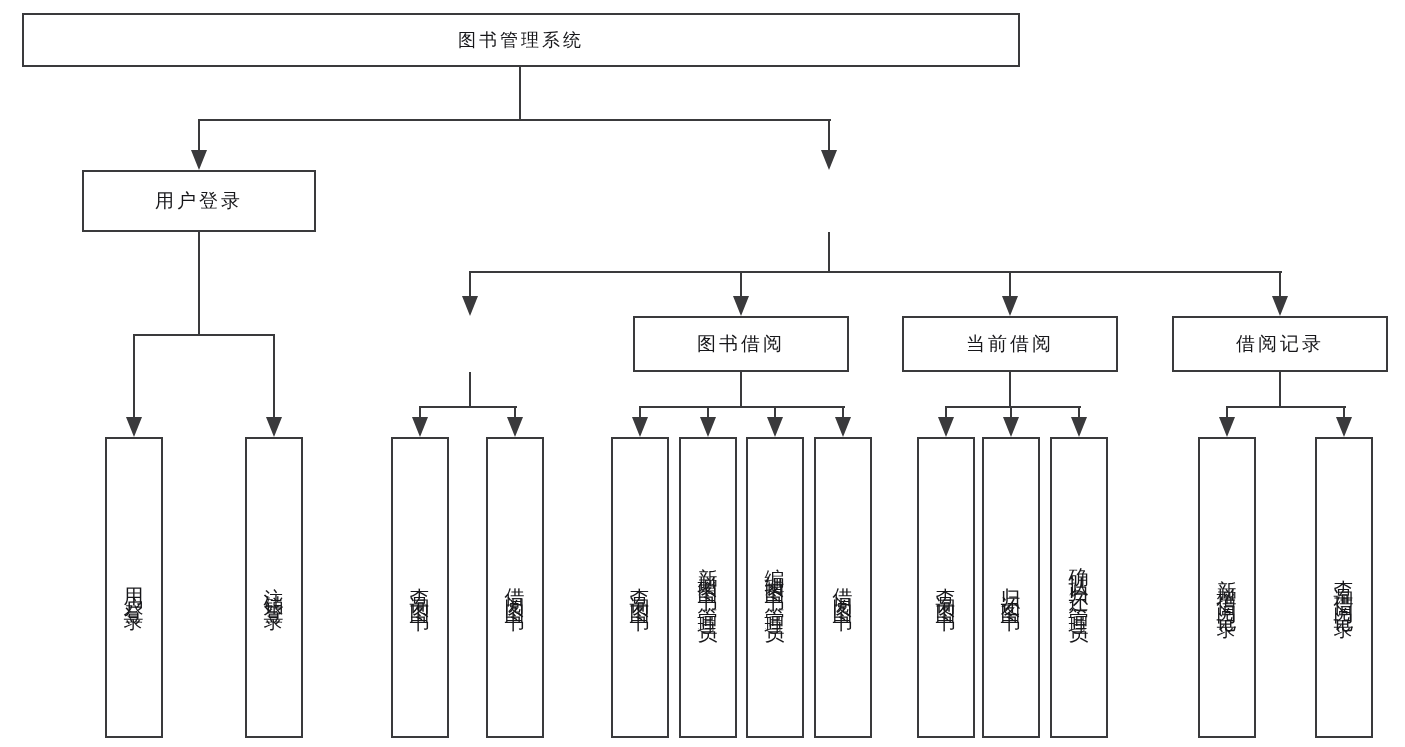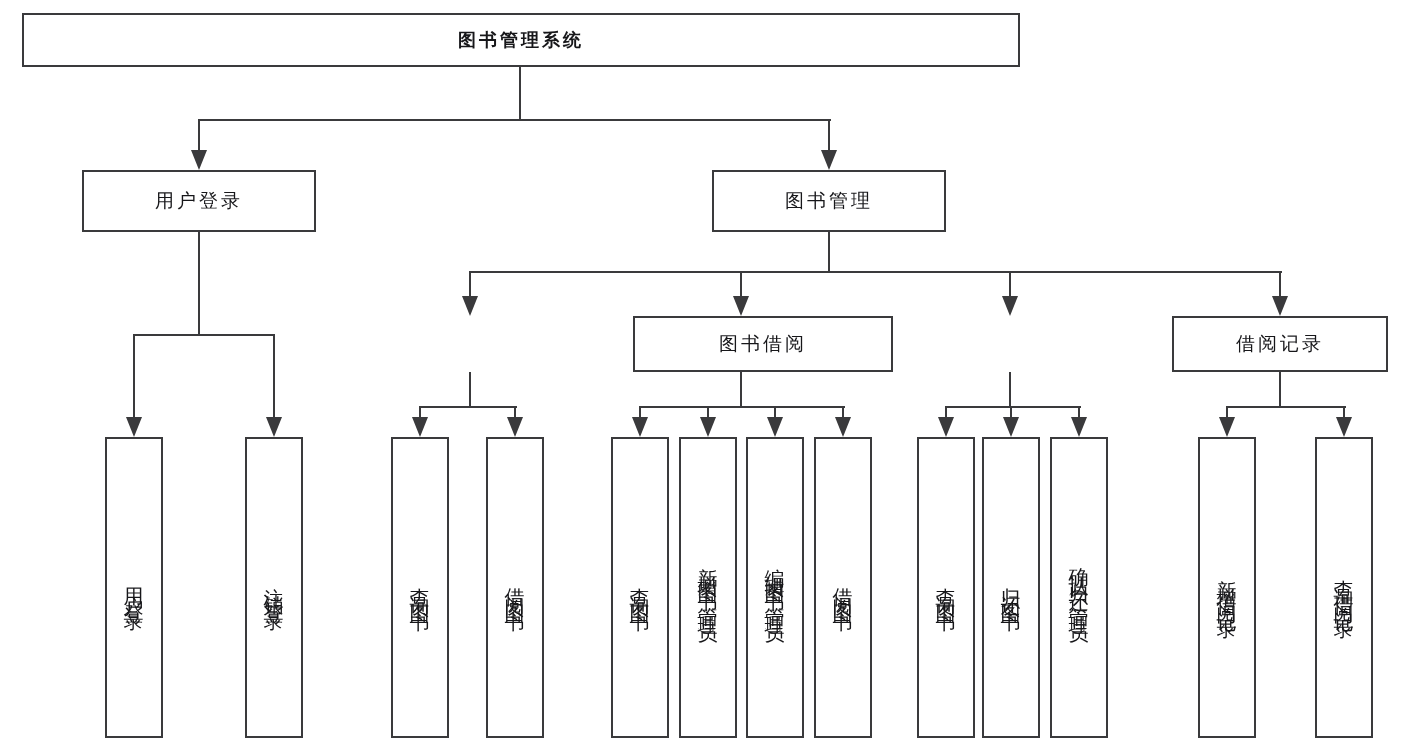--- a/index.html
+++ b/index.html
@@ -6,21 +6,21 @@
   #canvas{
     position:relative;width:1405px;height:747px;background:var(--background,#fff);
     overflow:hidden;font-family:"Liberation Sans","DejaVu Sans",sans-serif;
   }
   .box{
     position:absolute;box-sizing:border-box;border:2px solid var(--line,#3a3a3c);
     background:#fff;display:flex;align-items:center;justify-content:center;
     color:var(--text,#17171a);
   }
   .hbox{font-size:19px;letter-spacing:3px;}
-  .root{font-size:18px;font-weight:bold;}
+  .root{font-size:18px;}
   .vbox{
     width:58px;top:437px;height:301px;
     writing-mode:vertical-rl;text-orientation:mixed;
     font-size:20px;letter-spacing:8px;line-height:1;
   }
   .v{position:absolute;width:2px;background:var(--line,#3a3a3c);}
   .h{position:absolute;height:2px;background:var(--line,#3a3a3c);}
   .a{position:absolute;width:0;height:0;border-left:8px solid transparent;
      border-right:8px solid transparent;border-top:20px solid var(--line,#3a3a3c);}
   .watermark{
@@ -36,41 +36,41 @@
   <div class="box hbox root" style="left:22px;top:13px;width:998px;height:54px">图书管理系统</div>
 
   <div class="v" style="left:519px;top:67px;height:53px"></div>
   <div class="h" style="left:198px;top:119px;width:633px"></div>
   <div class="v" style="left:198px;top:119px;height:33px"></div>
   <div class="a" style="left:191px;top:150px"></div>
   <div class="v" style="left:828px;top:119px;height:33px"></div>
   <div class="a" style="left:821px;top:150px"></div>
 
   <div class="box hbox" style="left:82px;top:170px;width:234px;height:62px">用户登录</div>
-  <div class="box hbox" style="left:712px;top:170px;width:234px;height:62px">图书管理</div>
 
   <div class="v" style="left:198px;top:232px;height:104px"></div>
   <div class="h" style="left:133px;top:334px;width:142px"></div>
   <div class="v" style="left:133px;top:334px;height:85px"></div>
   <div class="a" style="left:126px;top:417px"></div>
   <div class="v" style="left:273px;top:334px;height:85px"></div>
   <div class="a" style="left:266px;top:417px"></div>
 
   <div class="v" style="left:828px;top:232px;height:41px"></div>
   <div class="h" style="left:469px;top:271px;width:813px"></div>
   <div class="v" style="left:469px;top:271px;height:27px"></div>
   <div class="a" style="left:462px;top:296px"></div>
   <div class="v" style="left:740px;top:271px;height:27px"></div>
   <div class="a" style="left:733px;top:296px"></div>
   <div class="v" style="left:1009px;top:271px;height:27px"></div>
   <div class="a" style="left:1002px;top:296px"></div>
   <div class="v" style="left:1279px;top:271px;height:27px"></div>
   <div class="a" style="left:1272px;top:296px"></div>
 
-  <div class="box hbox" style="left:633px;top:316px;width:260px;height:56px">图书借阅</div>
+  <div class="box hbox" style="left:633px;top:316px;width:216px;height:56px">图书借阅</div>
+  <div class="box hbox" style="left:902px;top:316px;width:216px;height:56px">当前借阅</div>
   <div class="box hbox" style="left:1172px;top:316px;width:216px;height:56px">借阅记录</div>
 
   <div class="v" style="left:469px;top:372px;height:36px"></div>
   <div class="h" style="left:419px;top:406px;width:98px"></div>
   <div class="v" style="left:419px;top:406px;height:13px"></div>
   <div class="a" style="left:412px;top:417px"></div>
   <div class="v" style="left:514px;top:406px;height:13px"></div>
   <div class="a" style="left:507px;top:417px"></div>
 
   <div class="v" style="left:740px;top:372px;height:36px"></div>

